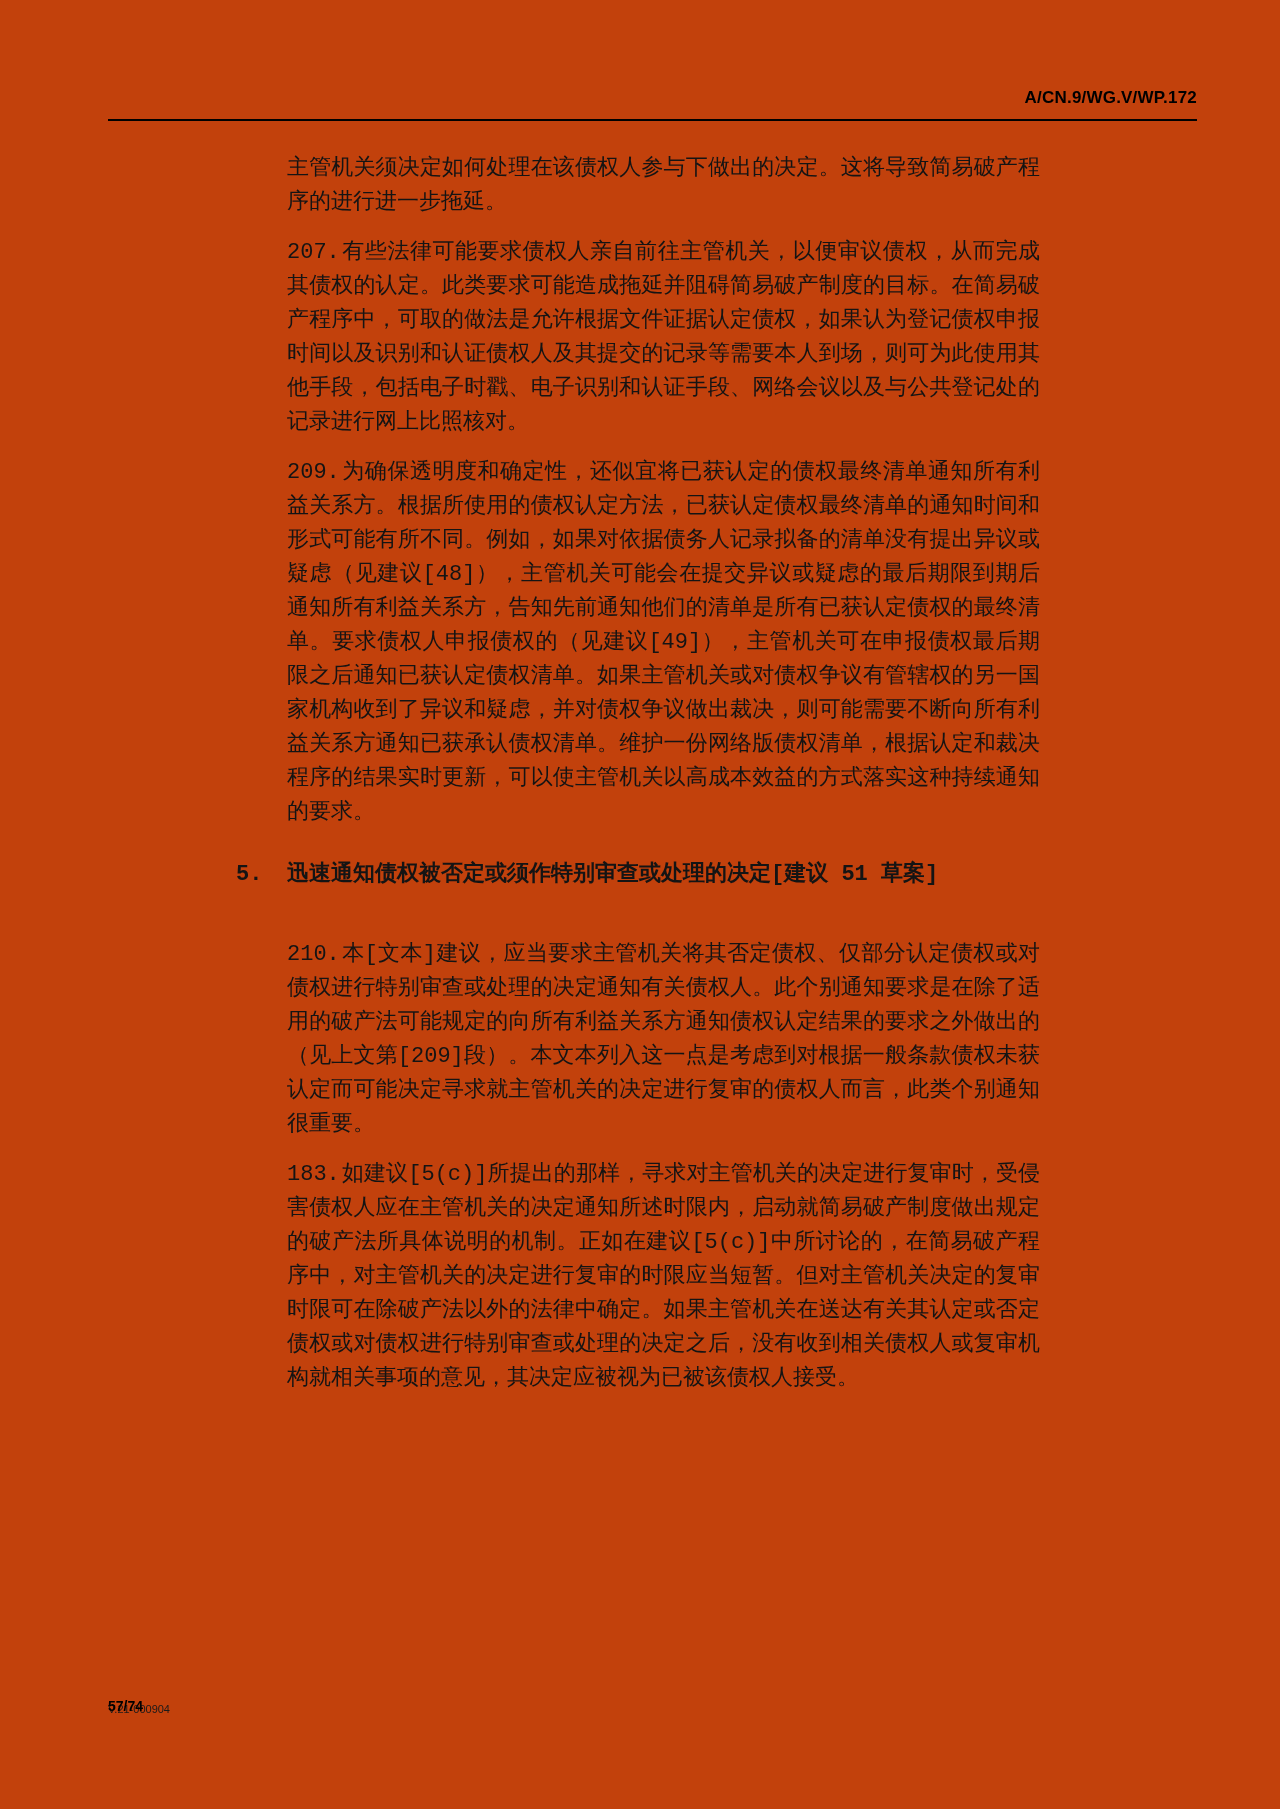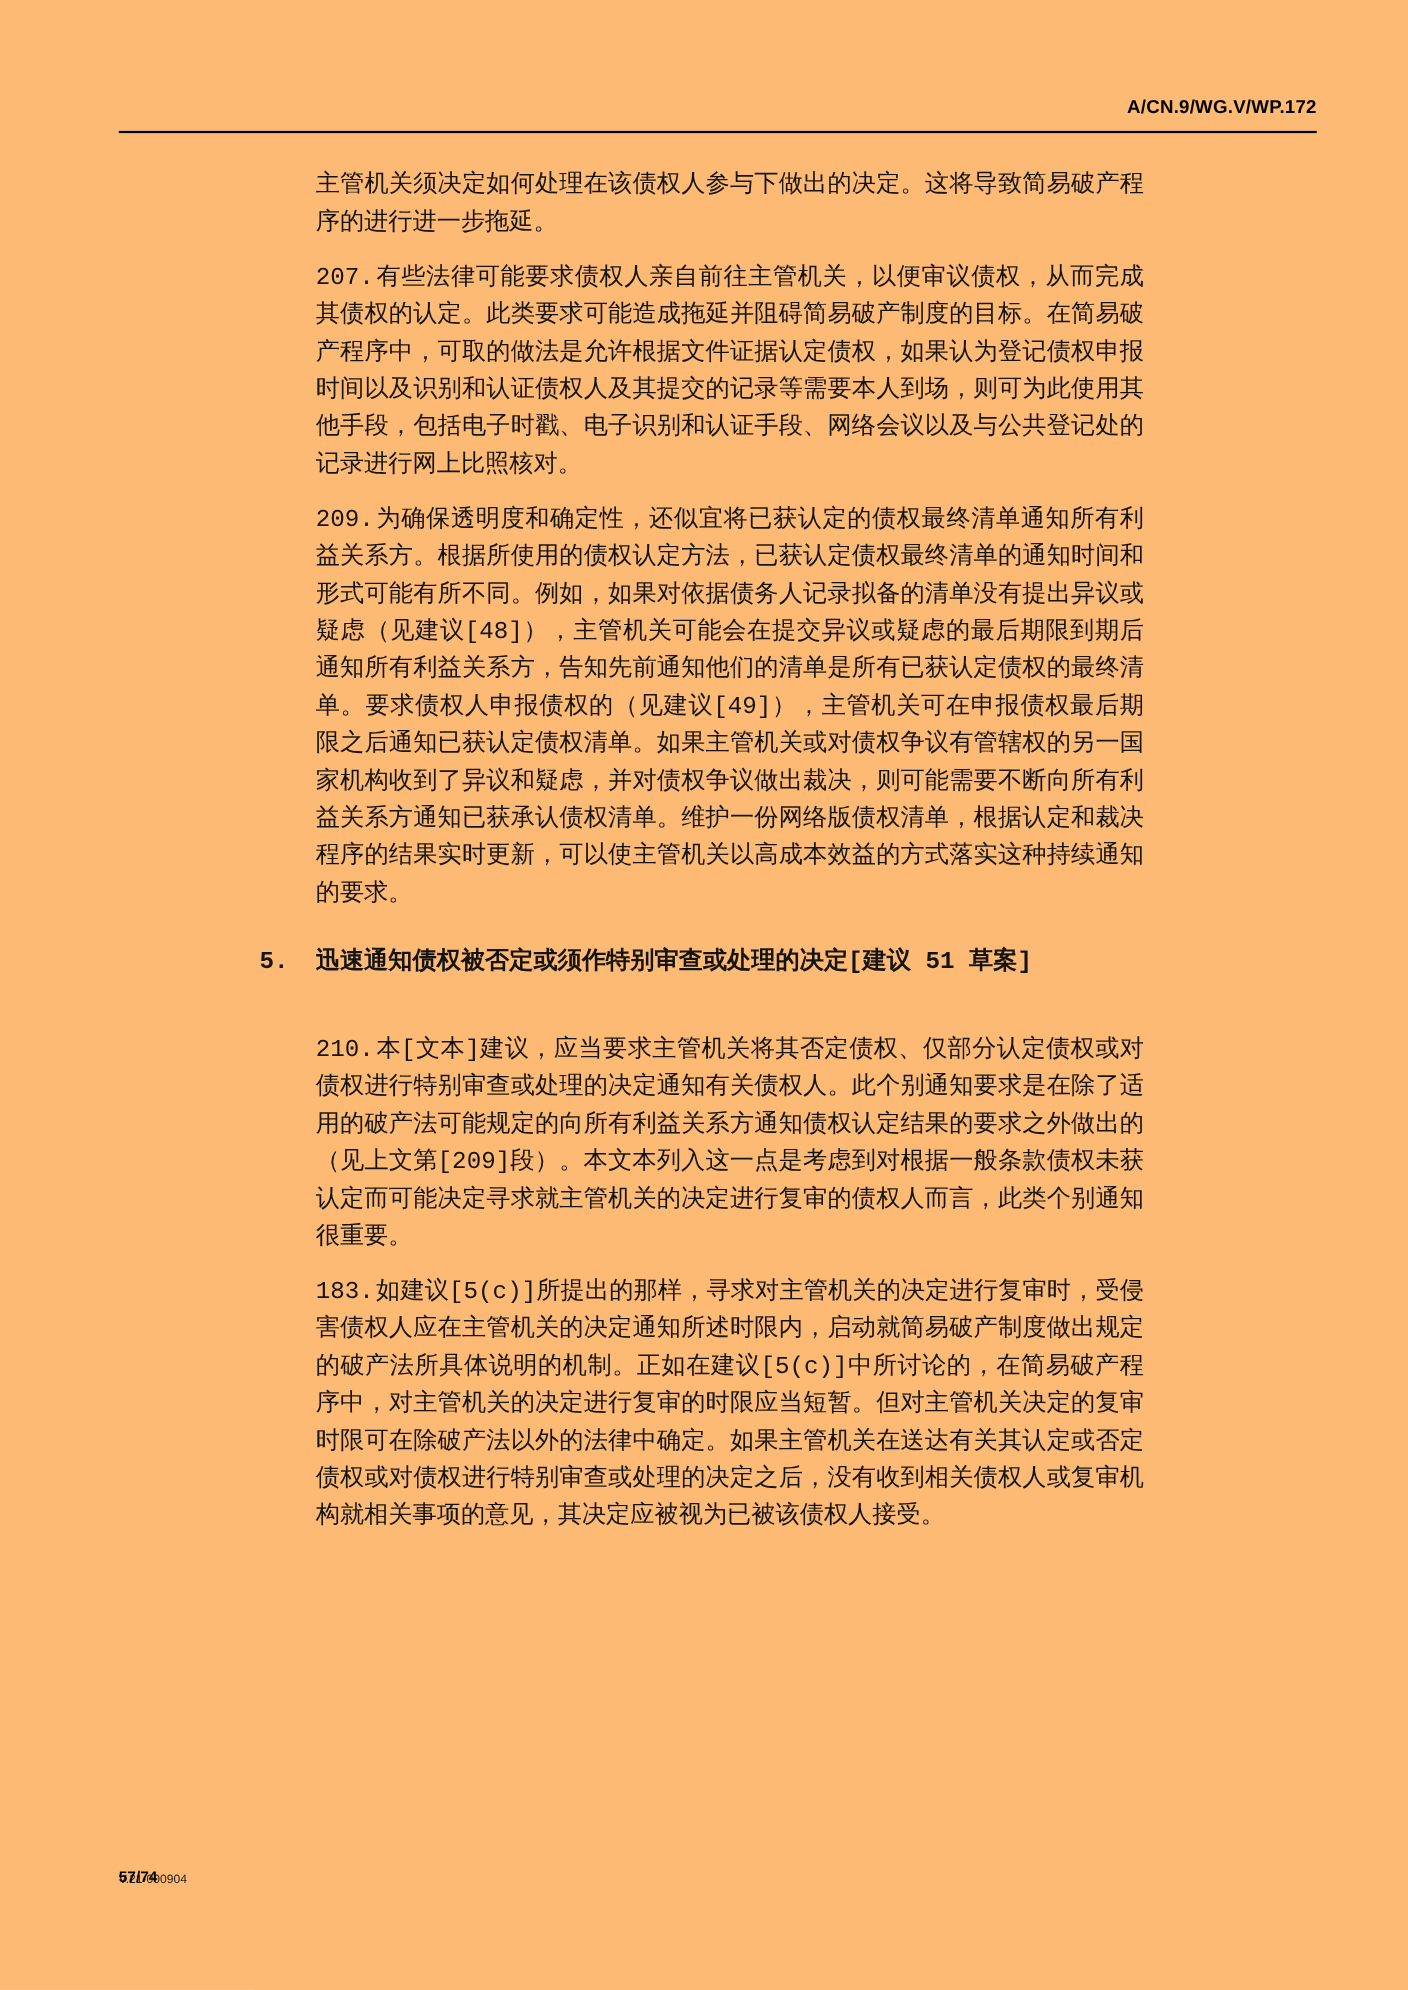--- a/index.html
+++ b/index.html
@@ -4,21 +4,21 @@
 <style>
   html, body {
     margin: 0;
     padding: 0;
     background: #ffffff;
   }
   .page {
     position: relative;
     width: 1280px;
     height: 1809px;
-    background: #fdba74;
+    background: #c2410c;
     overflow: hidden;
     color: #111;
   }
   .doc-header {
     position: absolute;
     top: 88px;
     left: 108px;
     width: 1089px;
     text-align: right;
     font-family: "Liberation Sans", sans-serif;

